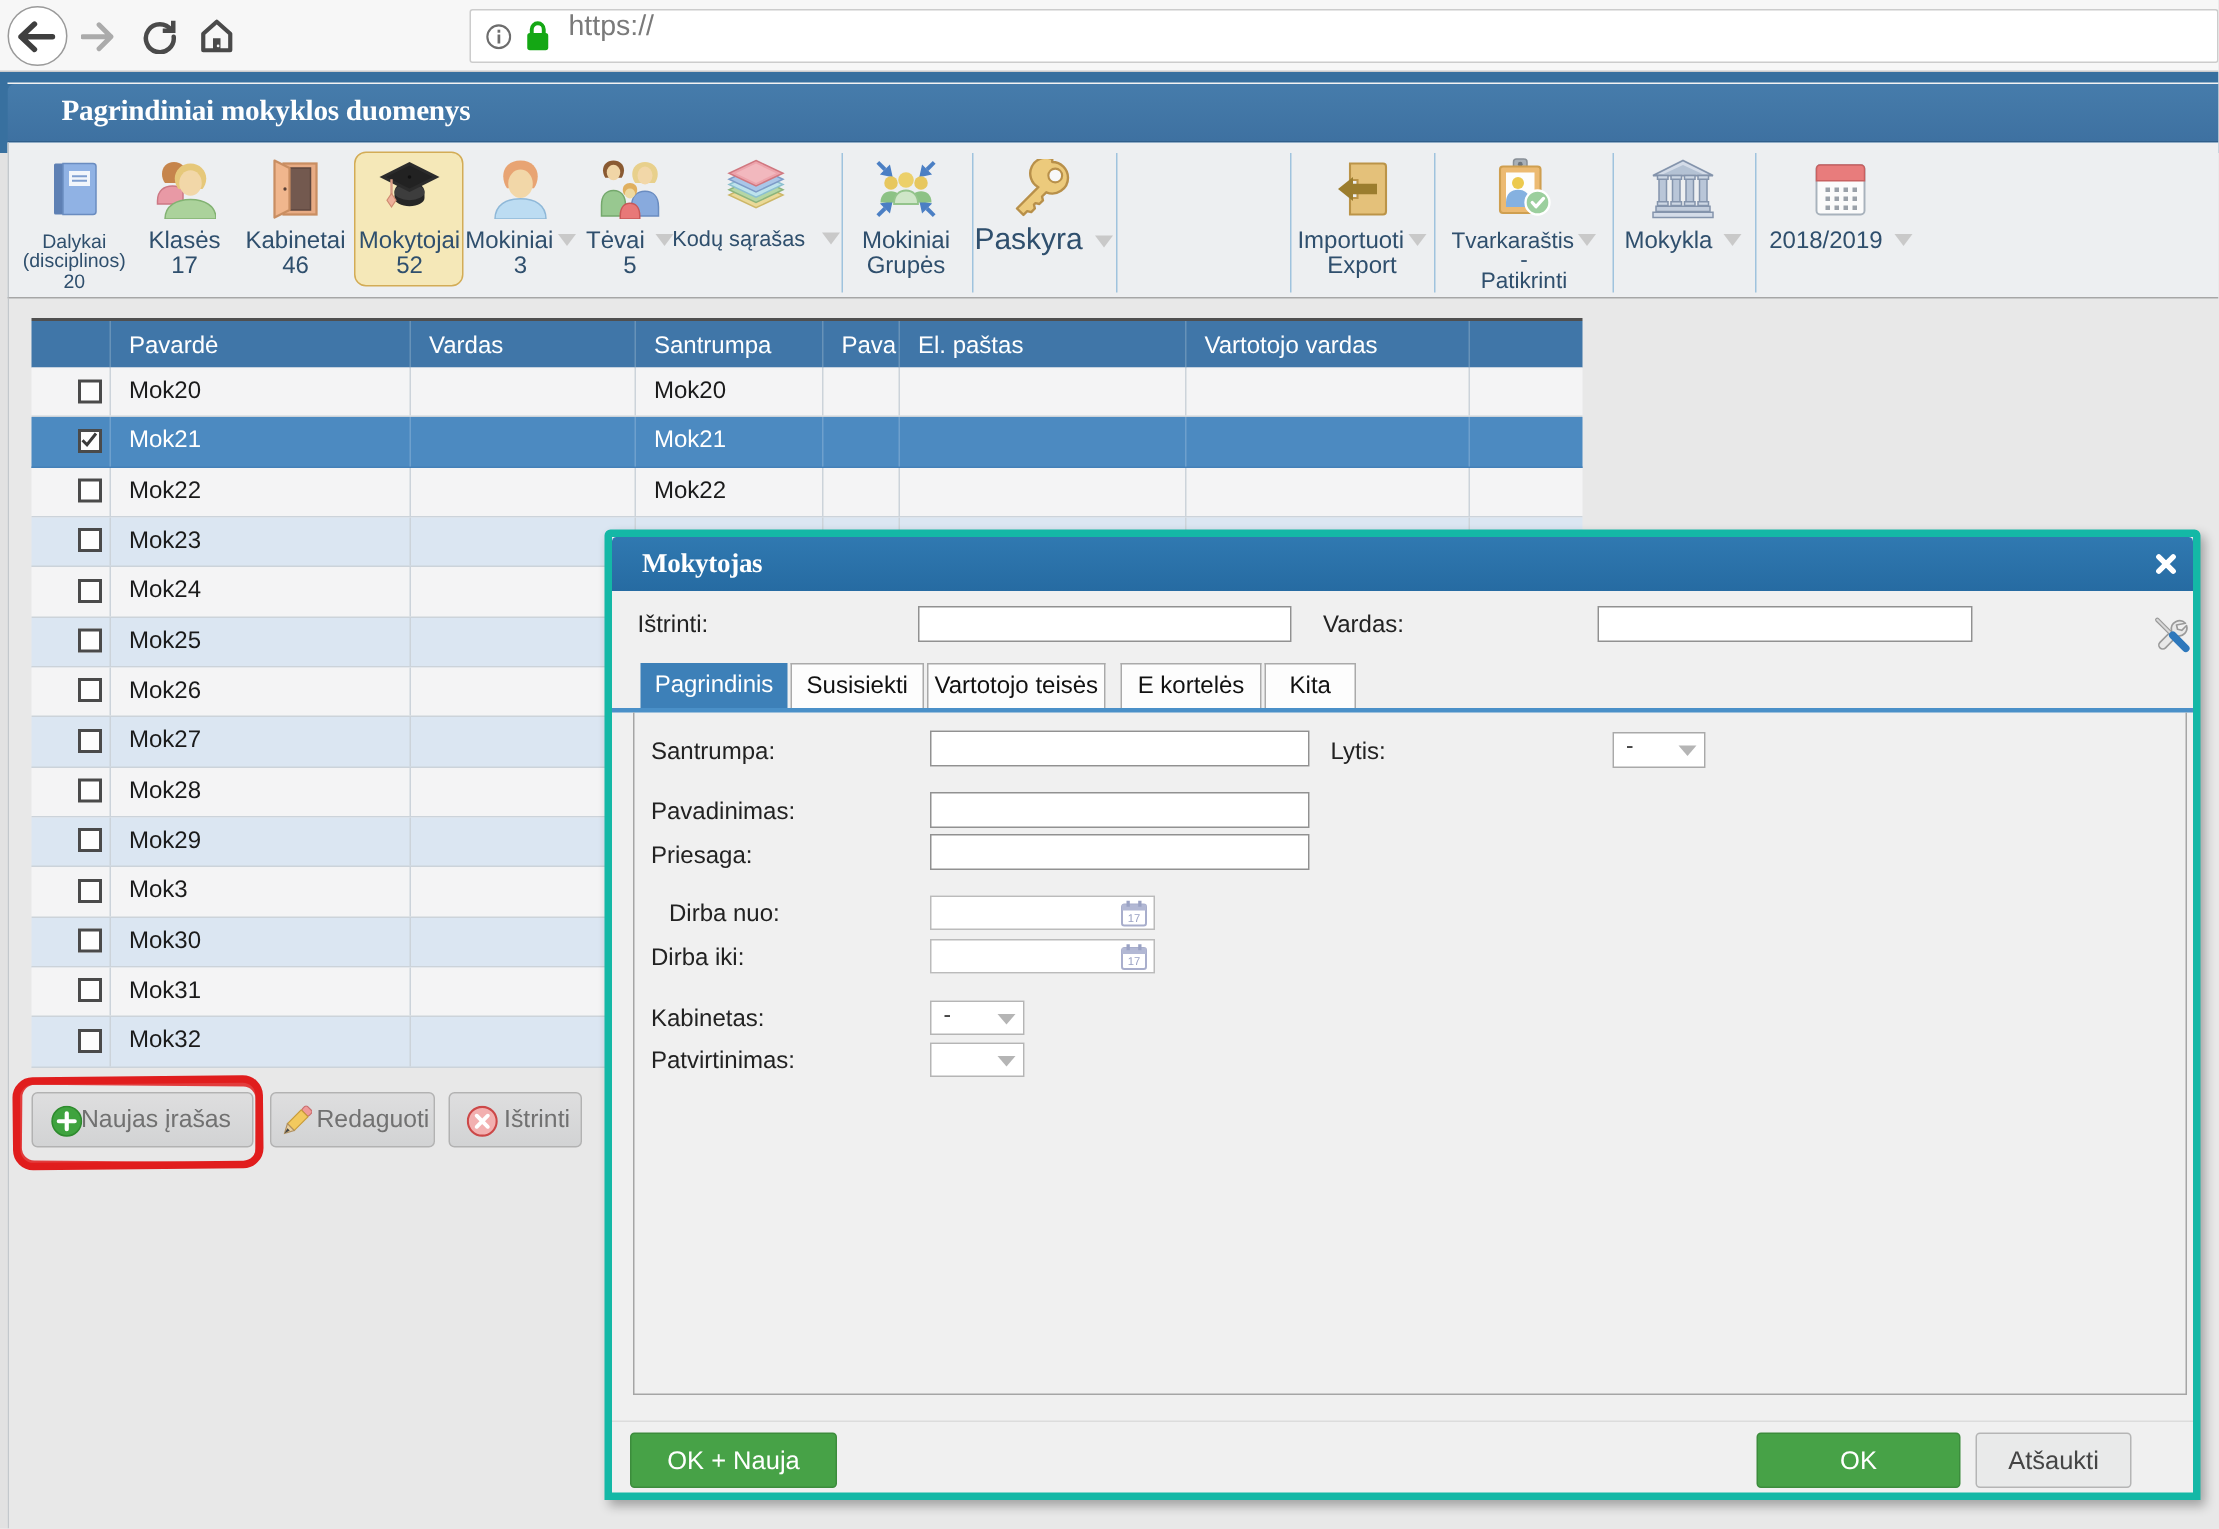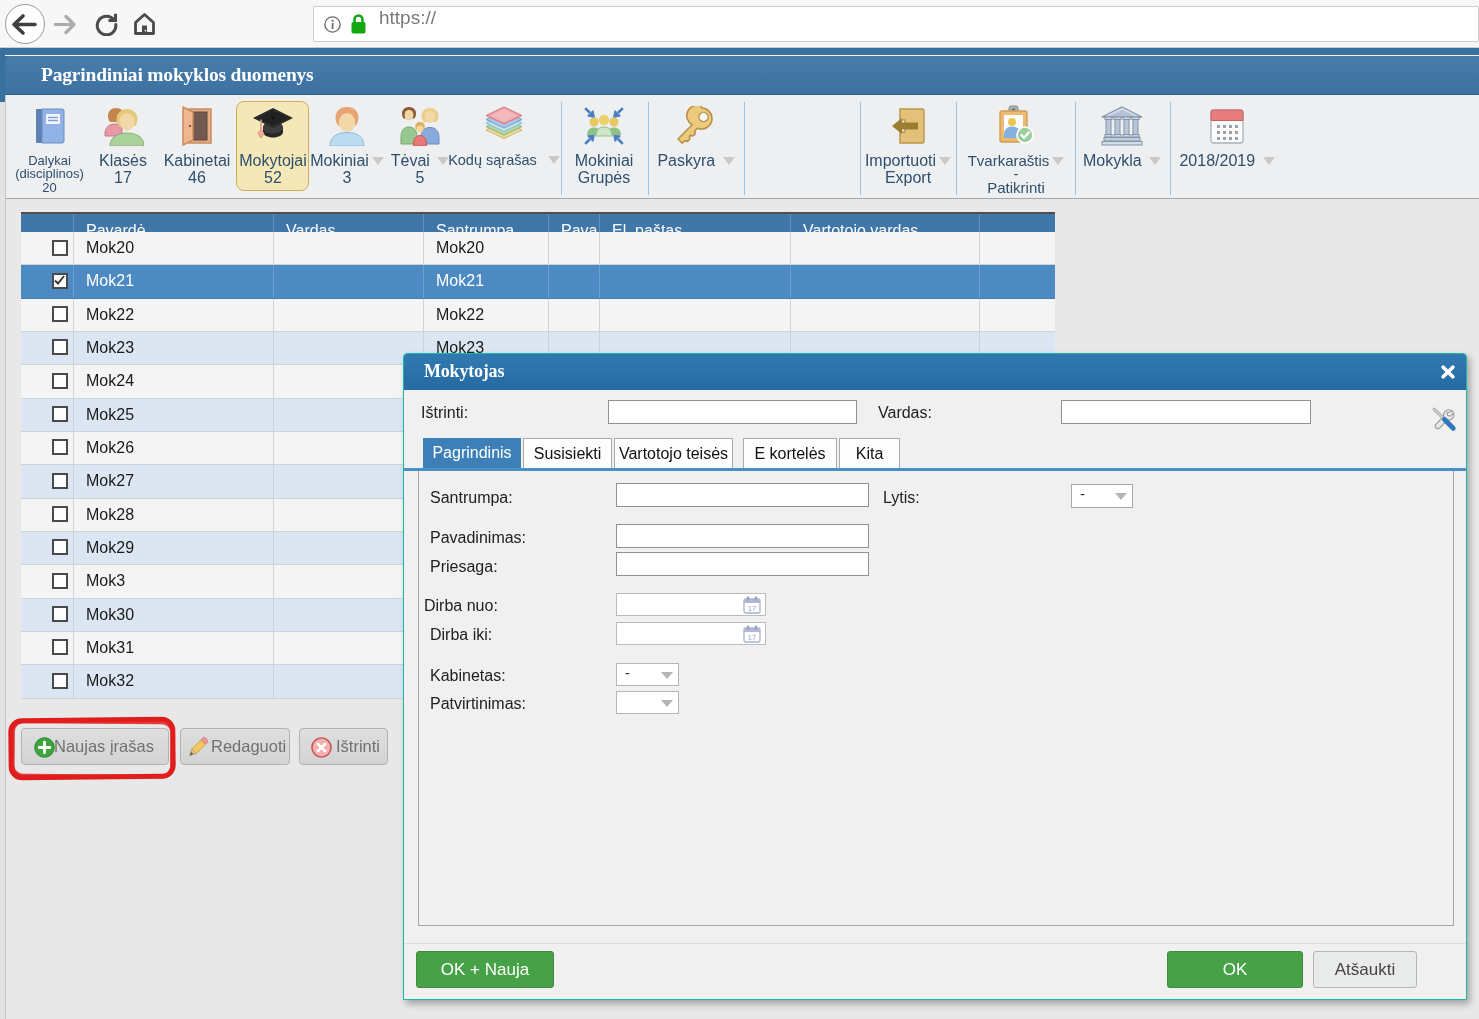--- a/index.html
+++ b/index.html
@@ -24,36 +24,36 @@
 
 
 .titem { position:absolute; top:0; height:107px; text-align:center; color:#2f4f6d; font-size:16px; }
 .titem .lbl { position:absolute; width:100%; line-height:17px; }
 .ticon { position:absolute; top:8px; }
 .tsep { position:absolute; top:7px; height:93px; width:1px; background:#9fc3de; }
 .ddarrow { display:inline-block; width:0; height:0; border-left:6.5px solid transparent; border-right:6.5px solid transparent; border-top:8.5px solid #c9c9c9; vertical-align:1px; margin-left:3px; }
 
 
 #grid { left:21px; top:212px; width:1034px; border-top:2px solid #4f4f4f; z-index:4; }
-.ghead { display:flex; height:18px; background:#4076a8; color:#fff; }
+.ghead { display:flex; height:31px; background:#4076a8; color:#fff; }
 .ghead .gc { border-right:1px solid #6792b8; line-height:34px; padding-left:12px; font-size:16px; overflow:hidden; white-space:nowrap; }
 .grow { display:flex; height:33.33px; background:#f4f4f5; color:#1a1a1a; border-bottom:1px solid #ccd3da; }
 .grow.alt { background:#dbe6f2; }
 .grow.sel { background:#4c8ac1; color:#fff; }
 .grow .gc { border-right:1px solid #ccd3da; line-height:32.5px; padding-left:12px; font-size:16px; overflow:hidden; white-space:nowrap; }
 .grow.sel .gc { border-right-color:#6ea0cd; } .grow.sel { border-bottom-color:#4480b8; }
 .c0 { width:53px; } .c1 { width:200px; } .c2 { width:150px; } .c3 { width:125px; }
 .c4 { width:51px; } .c5 { width:191px; } .c6 { width:189px; } .c7 { width:75px; border-right:none !important; }
 .cb { width:16px; height:16px; border:2px solid #4a4a4a; background:#fdfdfd; margin:7.5px 0 0 19px; position:relative; }
 
 
 .gbtn { position:absolute; top:728px; background:linear-gradient(#dededf,#d2d3d4); border:1px solid #b2b2b2; border-radius:4px; color:#717171; font-size:16.5px; line-height:35px; z-index:4; white-space:nowrap; height:37px; }
 
 
-#modal { left:403px; top:353px; width:1064px; height:647px; background:#f0f0f0; border:1px solid #14b8a6; border-radius:4px 4px 0 0; box-shadow:3px 4px 7px rgba(0,0,0,0.3); z-index:10; }
+#modal { left:403px; top:353px; width:1064px; height:647px; background:#f0f0f0; border:5px solid #14b8a6; border-radius:4px 4px 0 0; box-shadow:3px 4px 7px rgba(0,0,0,0.3); z-index:10; }
 #mhead { position:absolute; left:0; top:0; width:100%; height:36px; background:linear-gradient(#3079b1,#266ba2); border-radius:3px 3px 0 0; }
 #mhead .mtitle { position:absolute; left:20px; top:7px; color:#fff; font-family:"Liberation Serif", serif; font-weight:bold; font-size:18px; letter-spacing:-0.2px; }
 .mlabel { position:absolute; font-size:16px; color:#222; }
 .minput { position:absolute; background:#fff; border:1px solid #919191; }
 .tab { position:absolute; top:84px; height:31px; background:#fdfdfd; border:1px solid #aaa; border-bottom:none; color:#111; font-size:16px; text-align:center; line-height:30px; }
 .tab.active { background:#3d80b8; color:#fff; border:none; }
 #tabline { position:absolute; left:0; top:114px; width:100%; height:3px; background:#4a90c8; }
 #tabpanel { position:absolute; left:14px; top:117px; width:1036px; height:455px; border:1px solid #a5a5a5; border-top:none; }
 .drop { position:absolute; background:#fff; border:1px solid #a9a9a9; font-size:15px; color:#333; }
 .drop .da { position:absolute; right:5px; top:50%; margin-top:-3px; width:0; height:0; border-left:6px solid transparent; border-right:6px solid transparent; border-top:7px solid #b5b5b5; }
@@ -197,21 +197,21 @@
           </g>
           <circle cx="11" cy="16" r="4.5" fill="#e7c75e"></circle>
           <path d="M4 29 c0 -5 3 -7.5 7 -7.5 c4 0 7 2.5 7 7.5 z" fill="#8cc285"></path>
           <circle cx="31" cy="16" r="4.5" fill="#e7c75e"></circle>
           <path d="M24 29 c0 -5 3 -7.5 7 -7.5 c4 0 7 2.5 7 7.5 z" fill="#8cc285"></path>
           <circle cx="21" cy="14" r="5.2" fill="#ecd06a"></circle>
           <path d="M13 30 c0 -6 3.5 -9 8 -9 c4.5 0 8 3 8 9 z" fill="#cfe6c8" stroke="#94c48c" stroke-width="1.2"></path>
         </svg></span>
       <div class="lbl" style="top:57.00px; line-height:17px;">Mokiniai<br>Grupės</div>
     </div>
-<div class="titem" style="left:620.0px; width:140px; font-size:16px;">
+<div class="titem" style="left:620.0px; width:140px; font-size:20px;">
       <span class="ticon" style="left:50.0px; top:11.0px;"><svg width="40" height="40" viewBox="0 0 40 40">
           <g stroke="#b8904a" fill="#ecca7c" stroke-width="1.6">
             <path d="M25.5 2 a10.5 10.5 0 0 1 10.5 10.5 a10.5 10.5 0 0 1 -14.5 9.7 l-2.8 2.8 l0.6 2.6 l-2.4 2.4 l-2.6 -0.6 l-1 1 l0.6 2.6 l-2.4 2.4 l-2.7 -0.6 l-2.5 2.5 l-4.3 -4.3 l14.2 -14.2 a10.5 10.5 0 0 1 9.3 -18.8 z" stroke-linejoin="round"></path>
           </g>
           <circle cx="27.5" cy="11" r="4.6" fill="#f7f8f9" stroke="#b8904a" stroke-width="1.4" transform="rotate(45 27.5 11)"></circle>
         </svg></span>
       <div class="lbl" style="top:57.00px; line-height:17px;">Paskyra <span class="ddarrow"></span></div>
     </div>
 <div class="titem" style="left:832.0px; width:140px; font-size:16px;">
       <span class="ticon" style="left:50.0px; top:12.0px;"><svg width="40" height="38" viewBox="0 0 40 38">
@@ -530,21 +530,21 @@
   <div class="mlabel" style="left:26px; top:135px;">Santrumpa:</div>
   <div class="minput" style="left:212px; top:129px; width:253px; height:24px;"></div>
   <div class="mlabel" style="left:479px; top:135px;">Lytis:</div>
   <div class="drop" style="left:667px; top:130px; width:62px; height:24px;"><span style="margin-left:8px;">-</span><span class="da"></span></div>
 
   <div class="mlabel" style="left:26px; top:175px;">Pavadinimas:</div>
   <div class="minput" style="left:212px; top:170px; width:253px; height:24px;"></div>
   <div class="mlabel" style="left:26px; top:204px;">Priesaga:</div>
   <div class="minput" style="left:212px; top:198px; width:253px; height:24px;"></div>
 
-  <div class="mlabel" style="left:20px; top:243px;">Dirba nuo:</div>
+  <div class="mlabel" style="left:38px; top:243px;">Dirba nuo:</div>
   <div class="minput" style="left:212px; top:239px; width:150px; height:23px; border-color:#bbb;">
     <svg style="position:absolute; right:3px; top:1px;" width="20" height="20" viewBox="0 0 20 20">
         <rect x="2" y="4" width="16" height="14" rx="1.5" fill="#fff" stroke="#a8aecc" stroke-width="1.3"></rect>
         <rect x="2" y="4" width="16" height="4" fill="#b2b8d4"></rect>
         <rect x="5" y="1.5" width="2.2" height="4" fill="#9aa2c4"></rect>
         <rect x="12.8" y="1.5" width="2.2" height="4" fill="#9aa2c4"></rect>
         <text x="10" y="15.5" font-size="7.5" fill="#9aa2c4" text-anchor="middle" font-family="Liberation Sans">17</text>
       </svg>
   </div>
   <div class="mlabel" style="left:26px; top:272px;">Dirba iki:</div>

